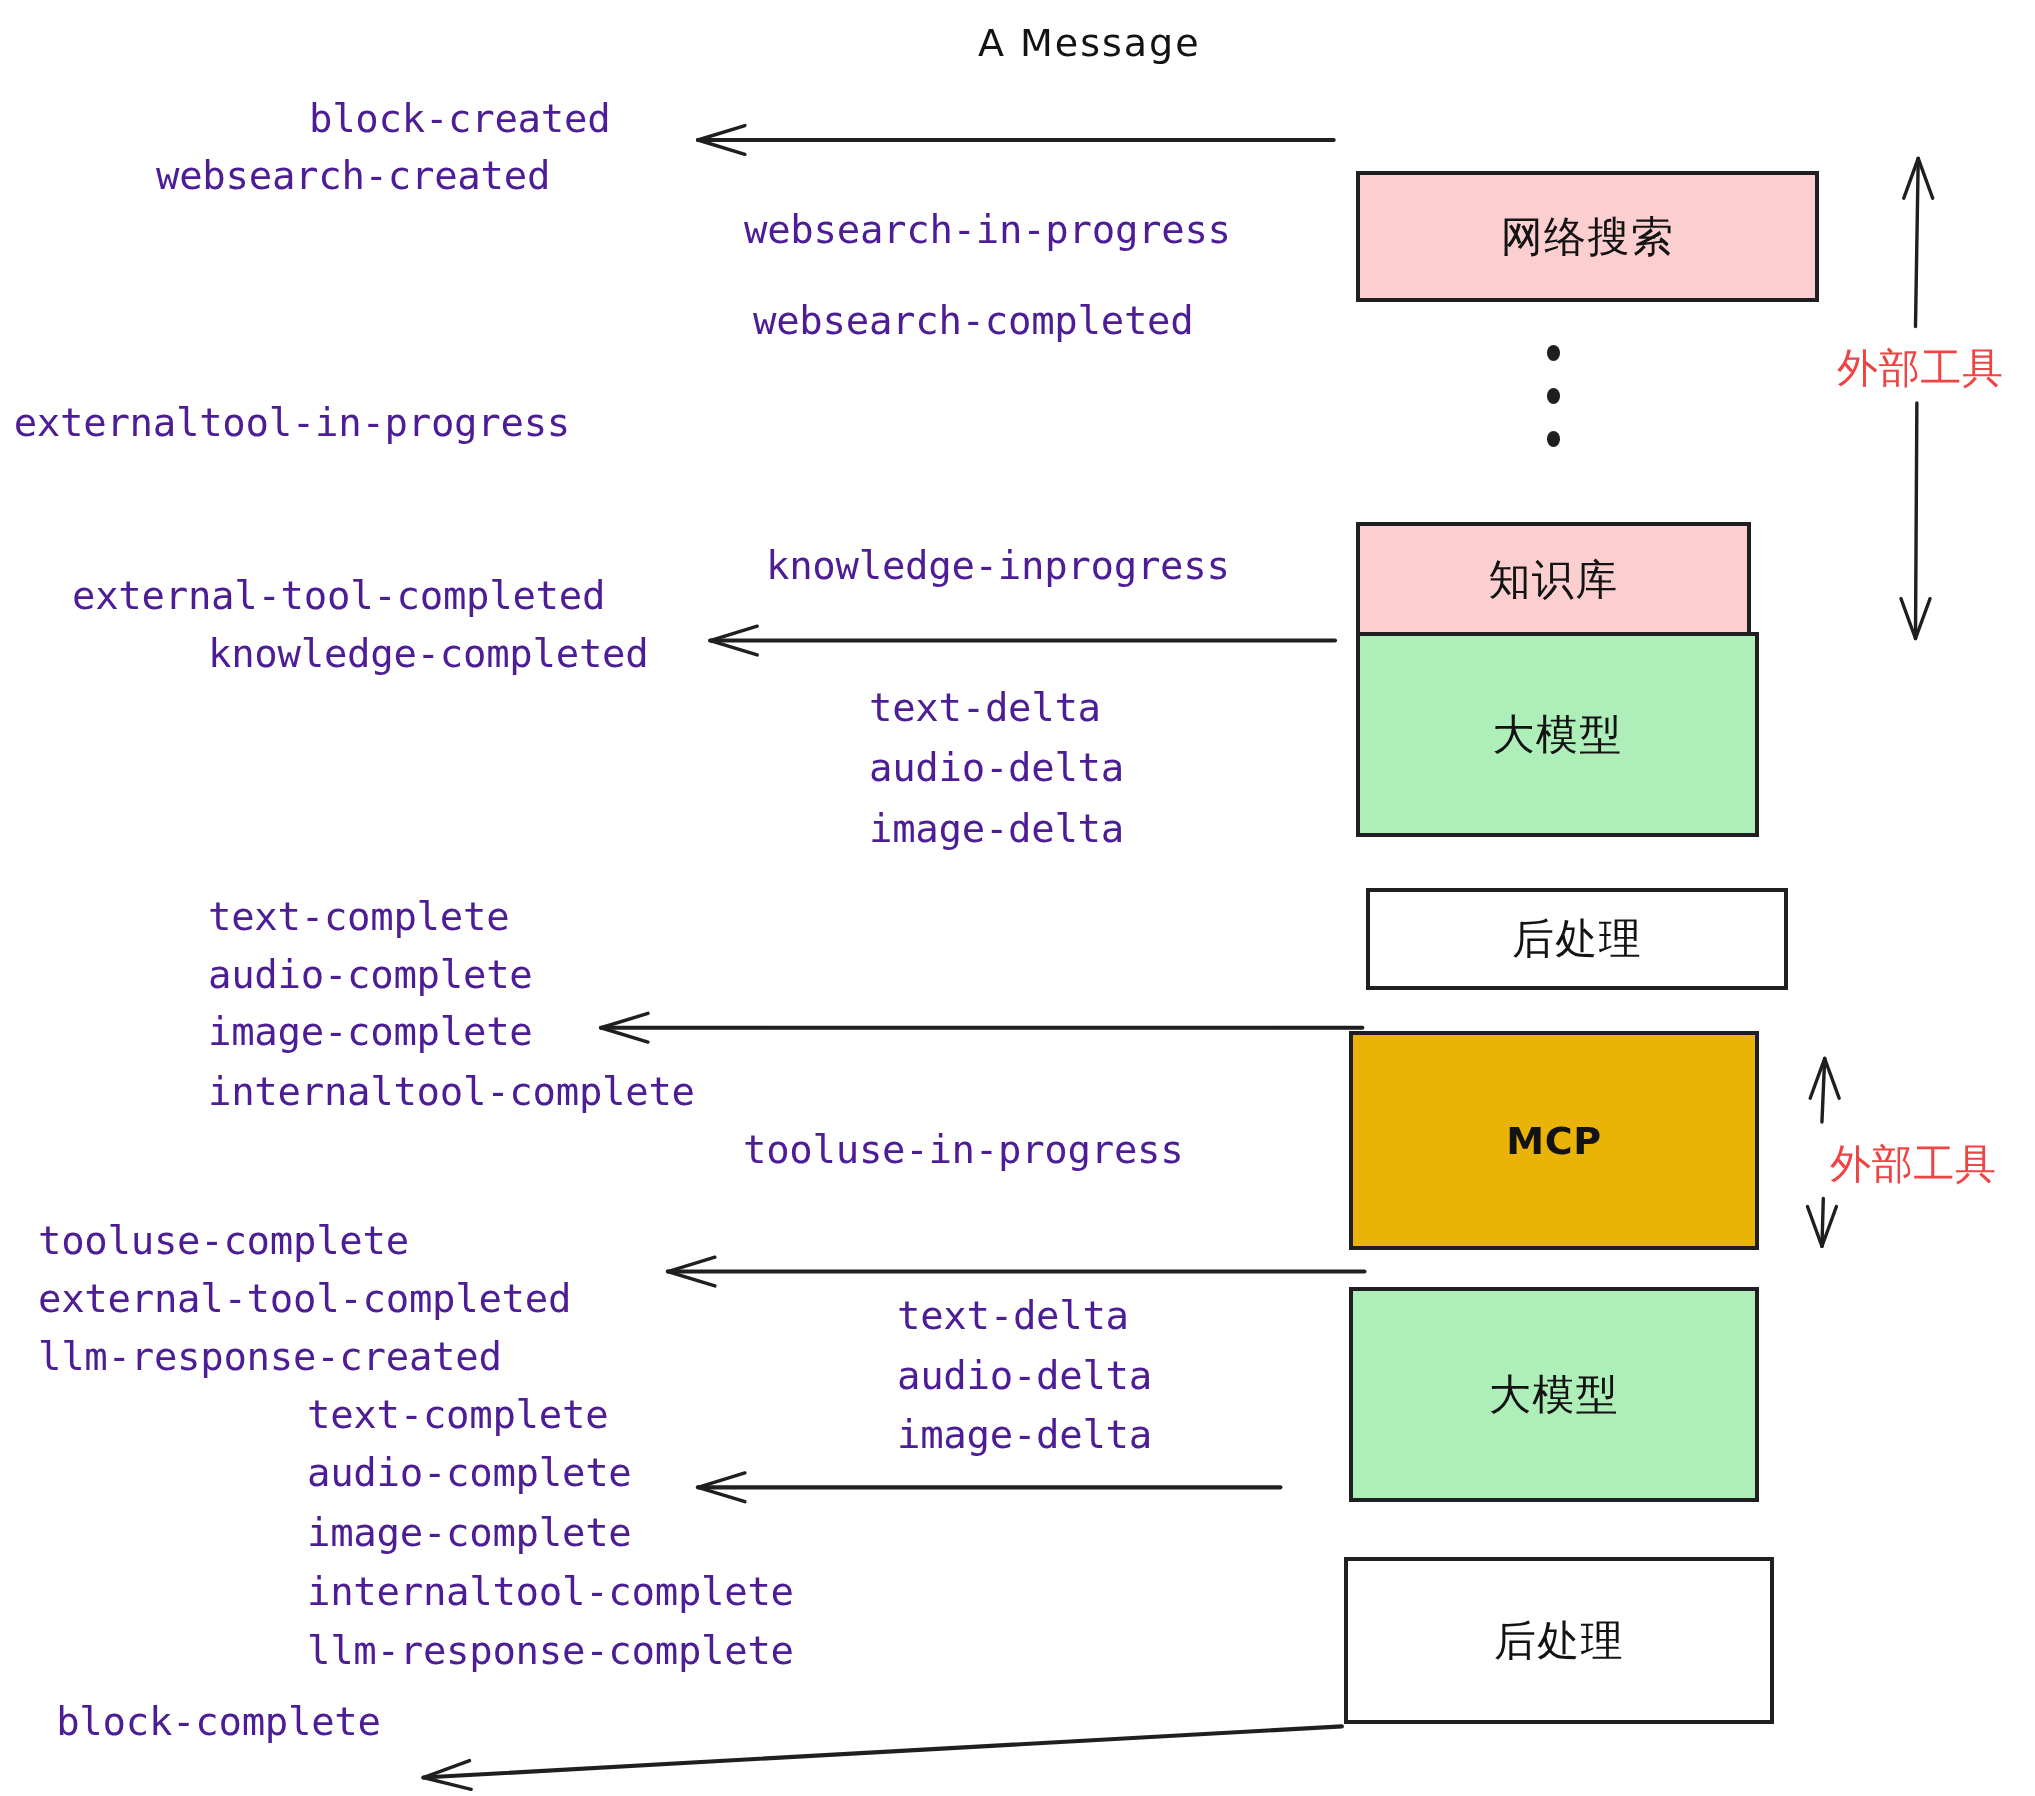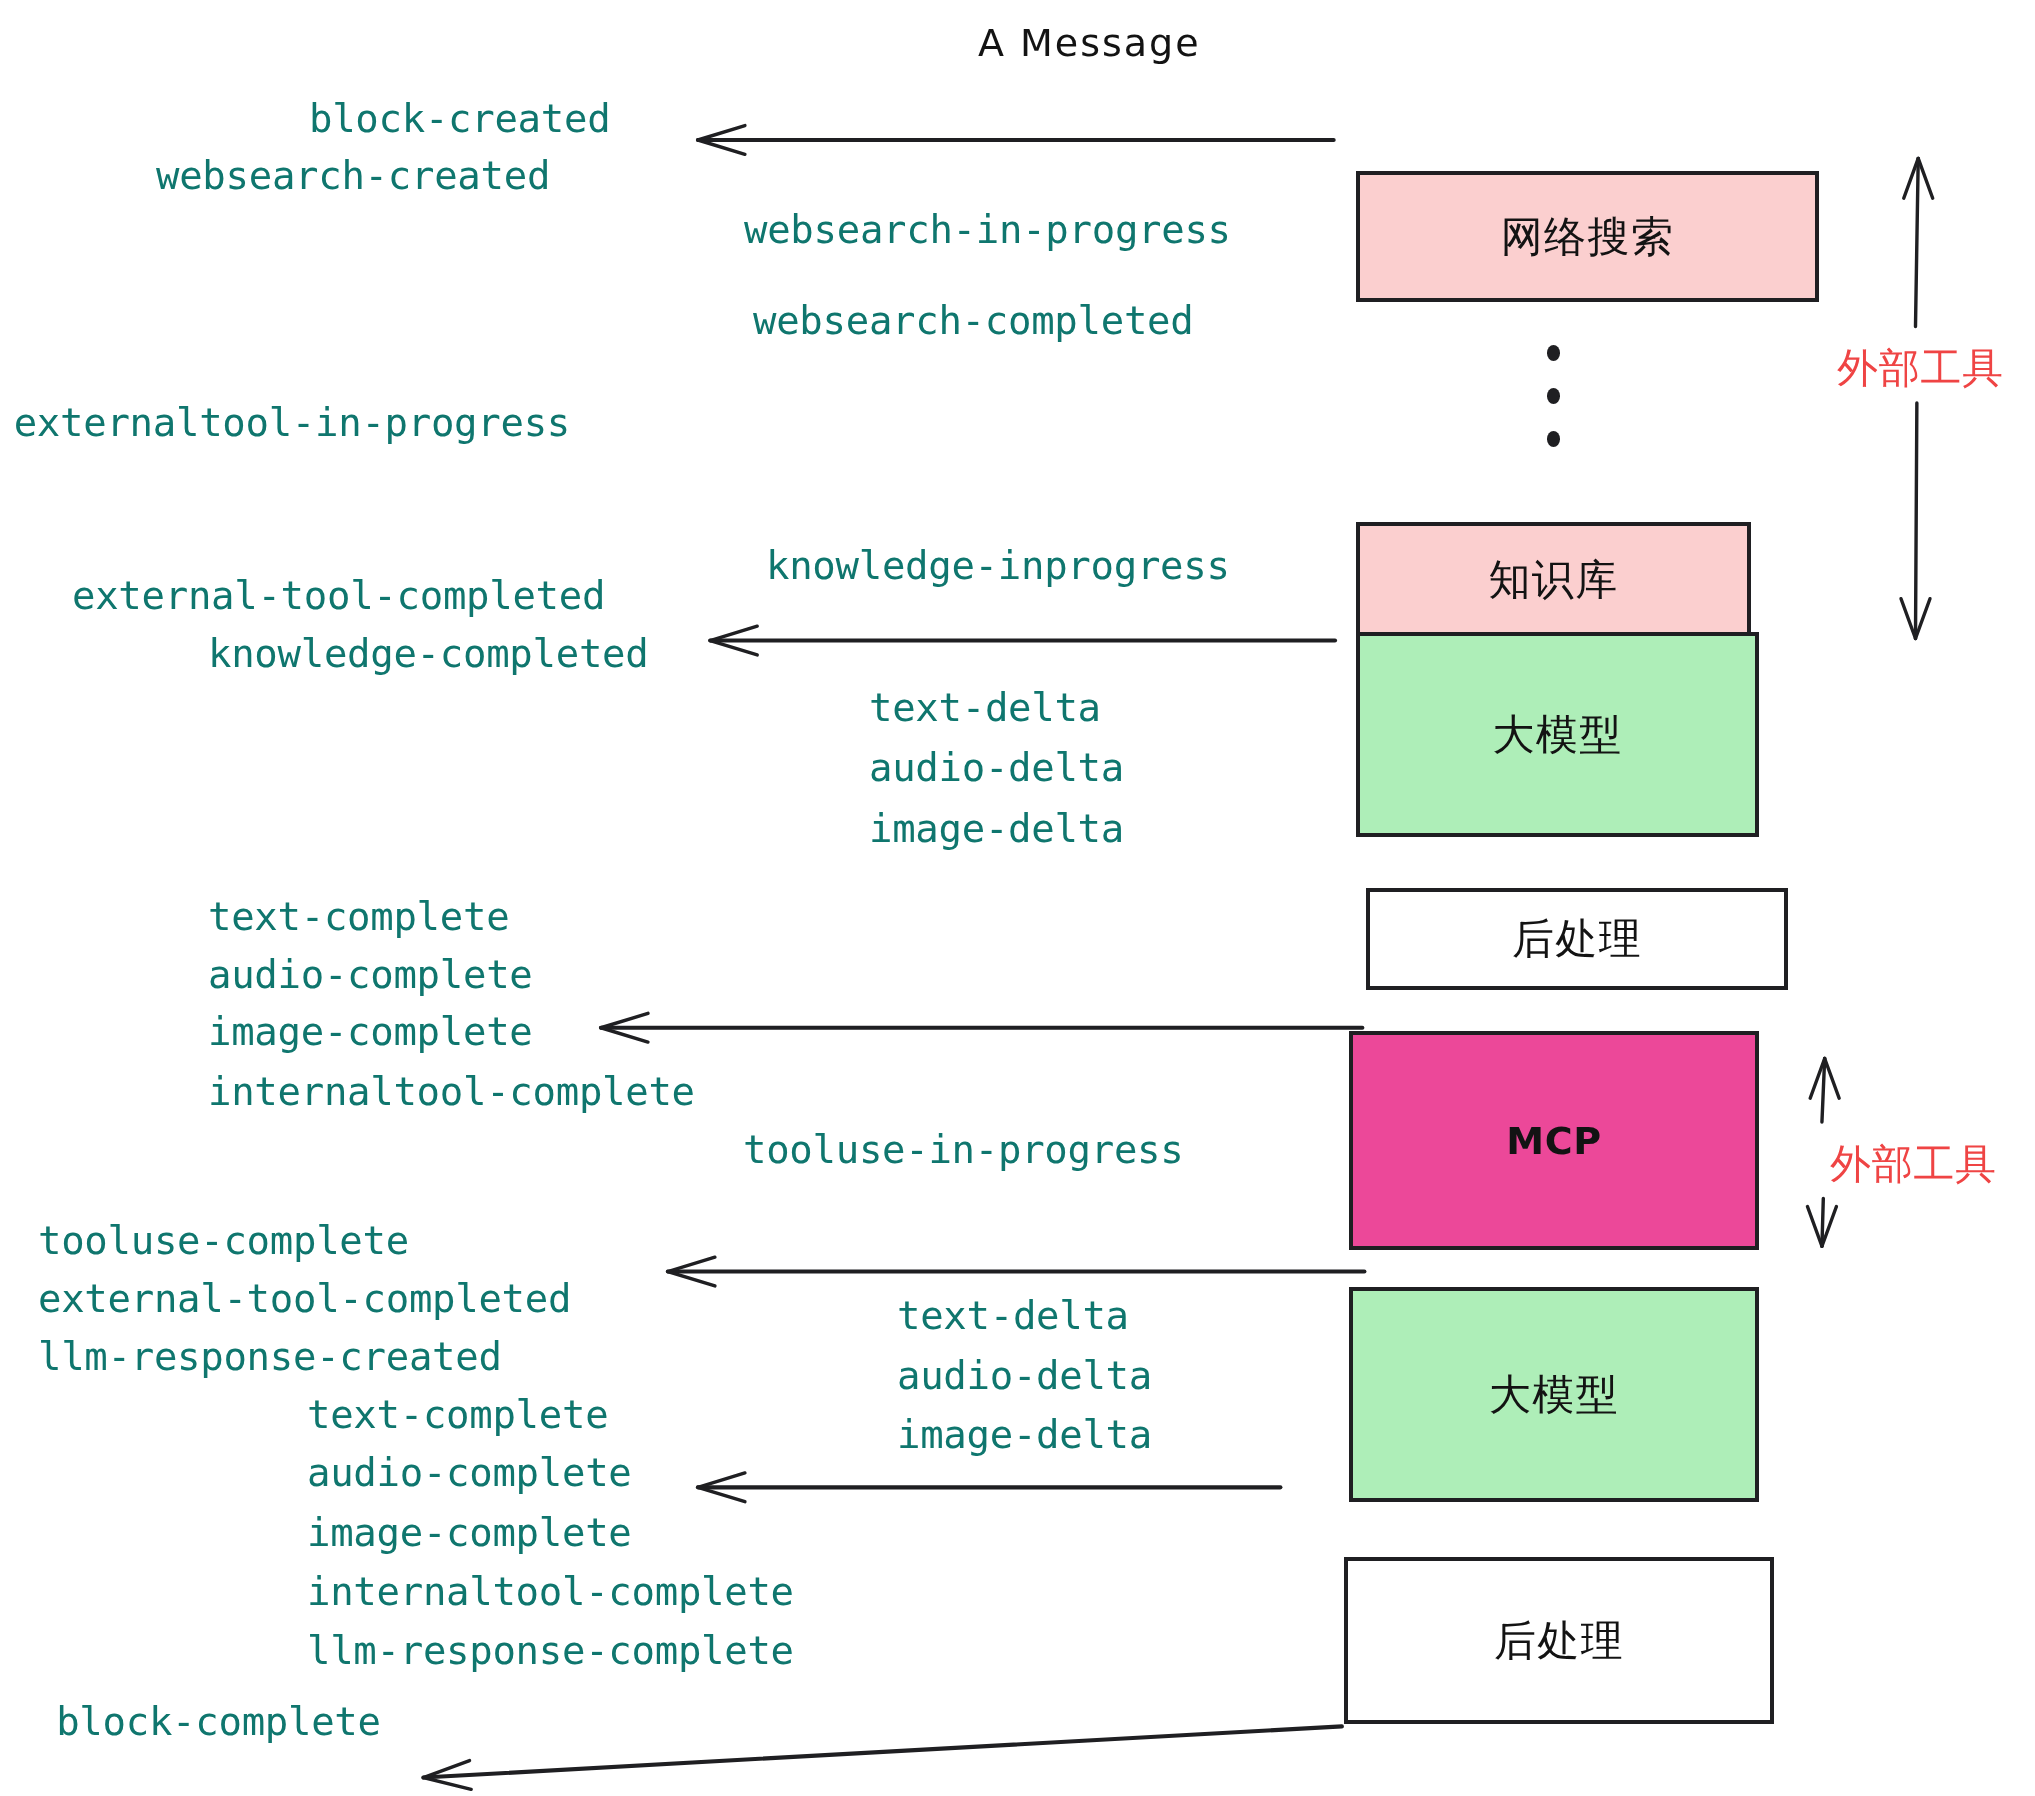--- a/index.html
+++ b/index.html
@@ -15,21 +15,21 @@
     width: 2035px;
     height: 1796px;
     background: #ffffff;
     overflow: hidden;
   }
   .evt {
     position: absolute;
     font-family: "DejaVu Sans Mono", monospace;
     font-size: 39px;
     line-height: 1;
-    color: #0f766e;
+    color: #4c1d95;
     white-space: nowrap;
     letter-spacing: -0.3px;
   }
   .title {
     position: absolute;
     font-family: "DejaVu Sans", sans-serif;
     font-size: 38px;
     color: #131313;
     white-space: nowrap;
     letter-spacing: 2px;
@@ -128,21 +128,21 @@
       </div>
       <div class="box" style="left: 1356px; top: 522px; width: 395px; height: 115px; background: rgb(251, 207, 207);">
         <span class="lbl">知识库</span>
       </div>
       <div class="box" style="left: 1356px; top: 632px; width: 403px; height: 205px; background: rgb(174, 238, 184);">
         <span class="lbl">大模型</span>
       </div>
       <div class="box" style="left: 1366px; top: 888px; width: 422px; height: 102px; background: rgb(255, 255, 255);">
         <span class="lbl">后处理</span>
       </div>
-      <div class="box" style="left: 1349px; top: 1031px; width: 410px; height: 219px; background: #ec4899;">
+      <div class="box" style="left: 1349px; top: 1031px; width: 410px; height: 219px; background: #eab308;">
         <span class="lbl lat">MCP</span>
       </div>
       <div class="box" style="left: 1349px; top: 1287px; width: 410px; height: 215px; background: rgb(174, 238, 184);">
         <span class="lbl">大模型</span>
       </div>
       <div class="box" style="left: 1344px; top: 1557px; width: 430px; height: 167px; background: rgb(255, 255, 255);">
         <span class="lbl">后处理</span>
       </div>
     </div>
   <div id="brackets-layer">

